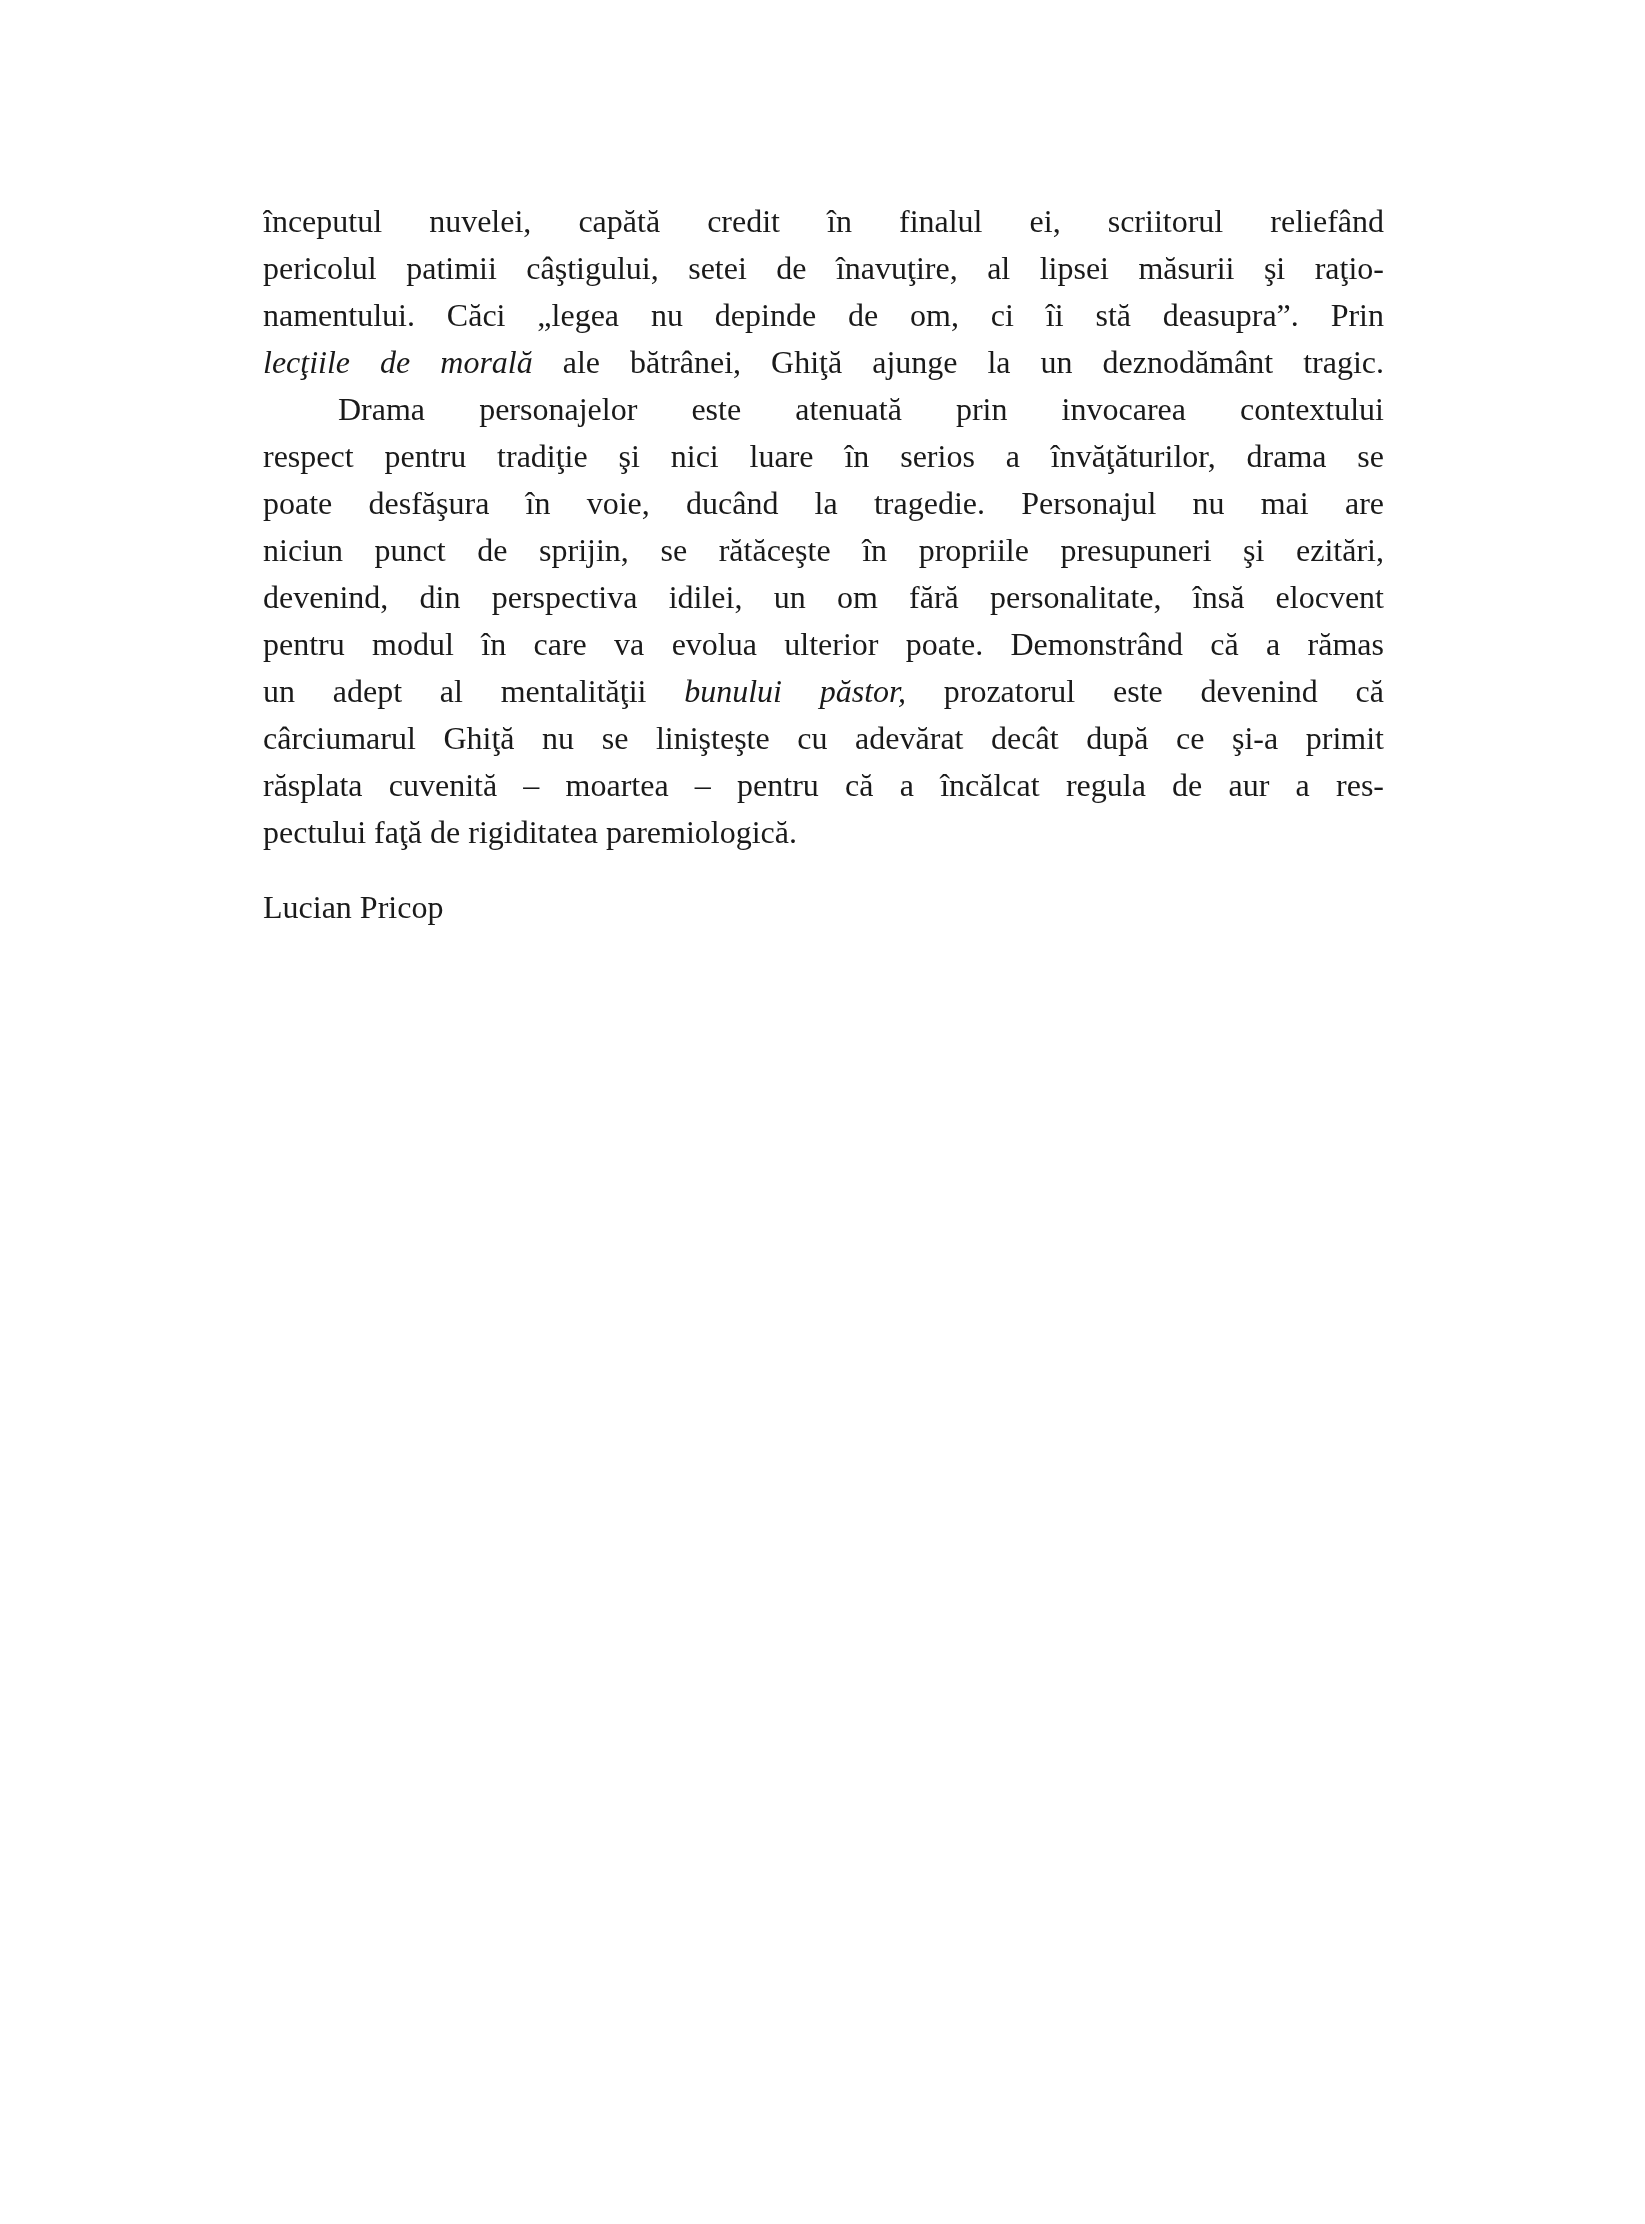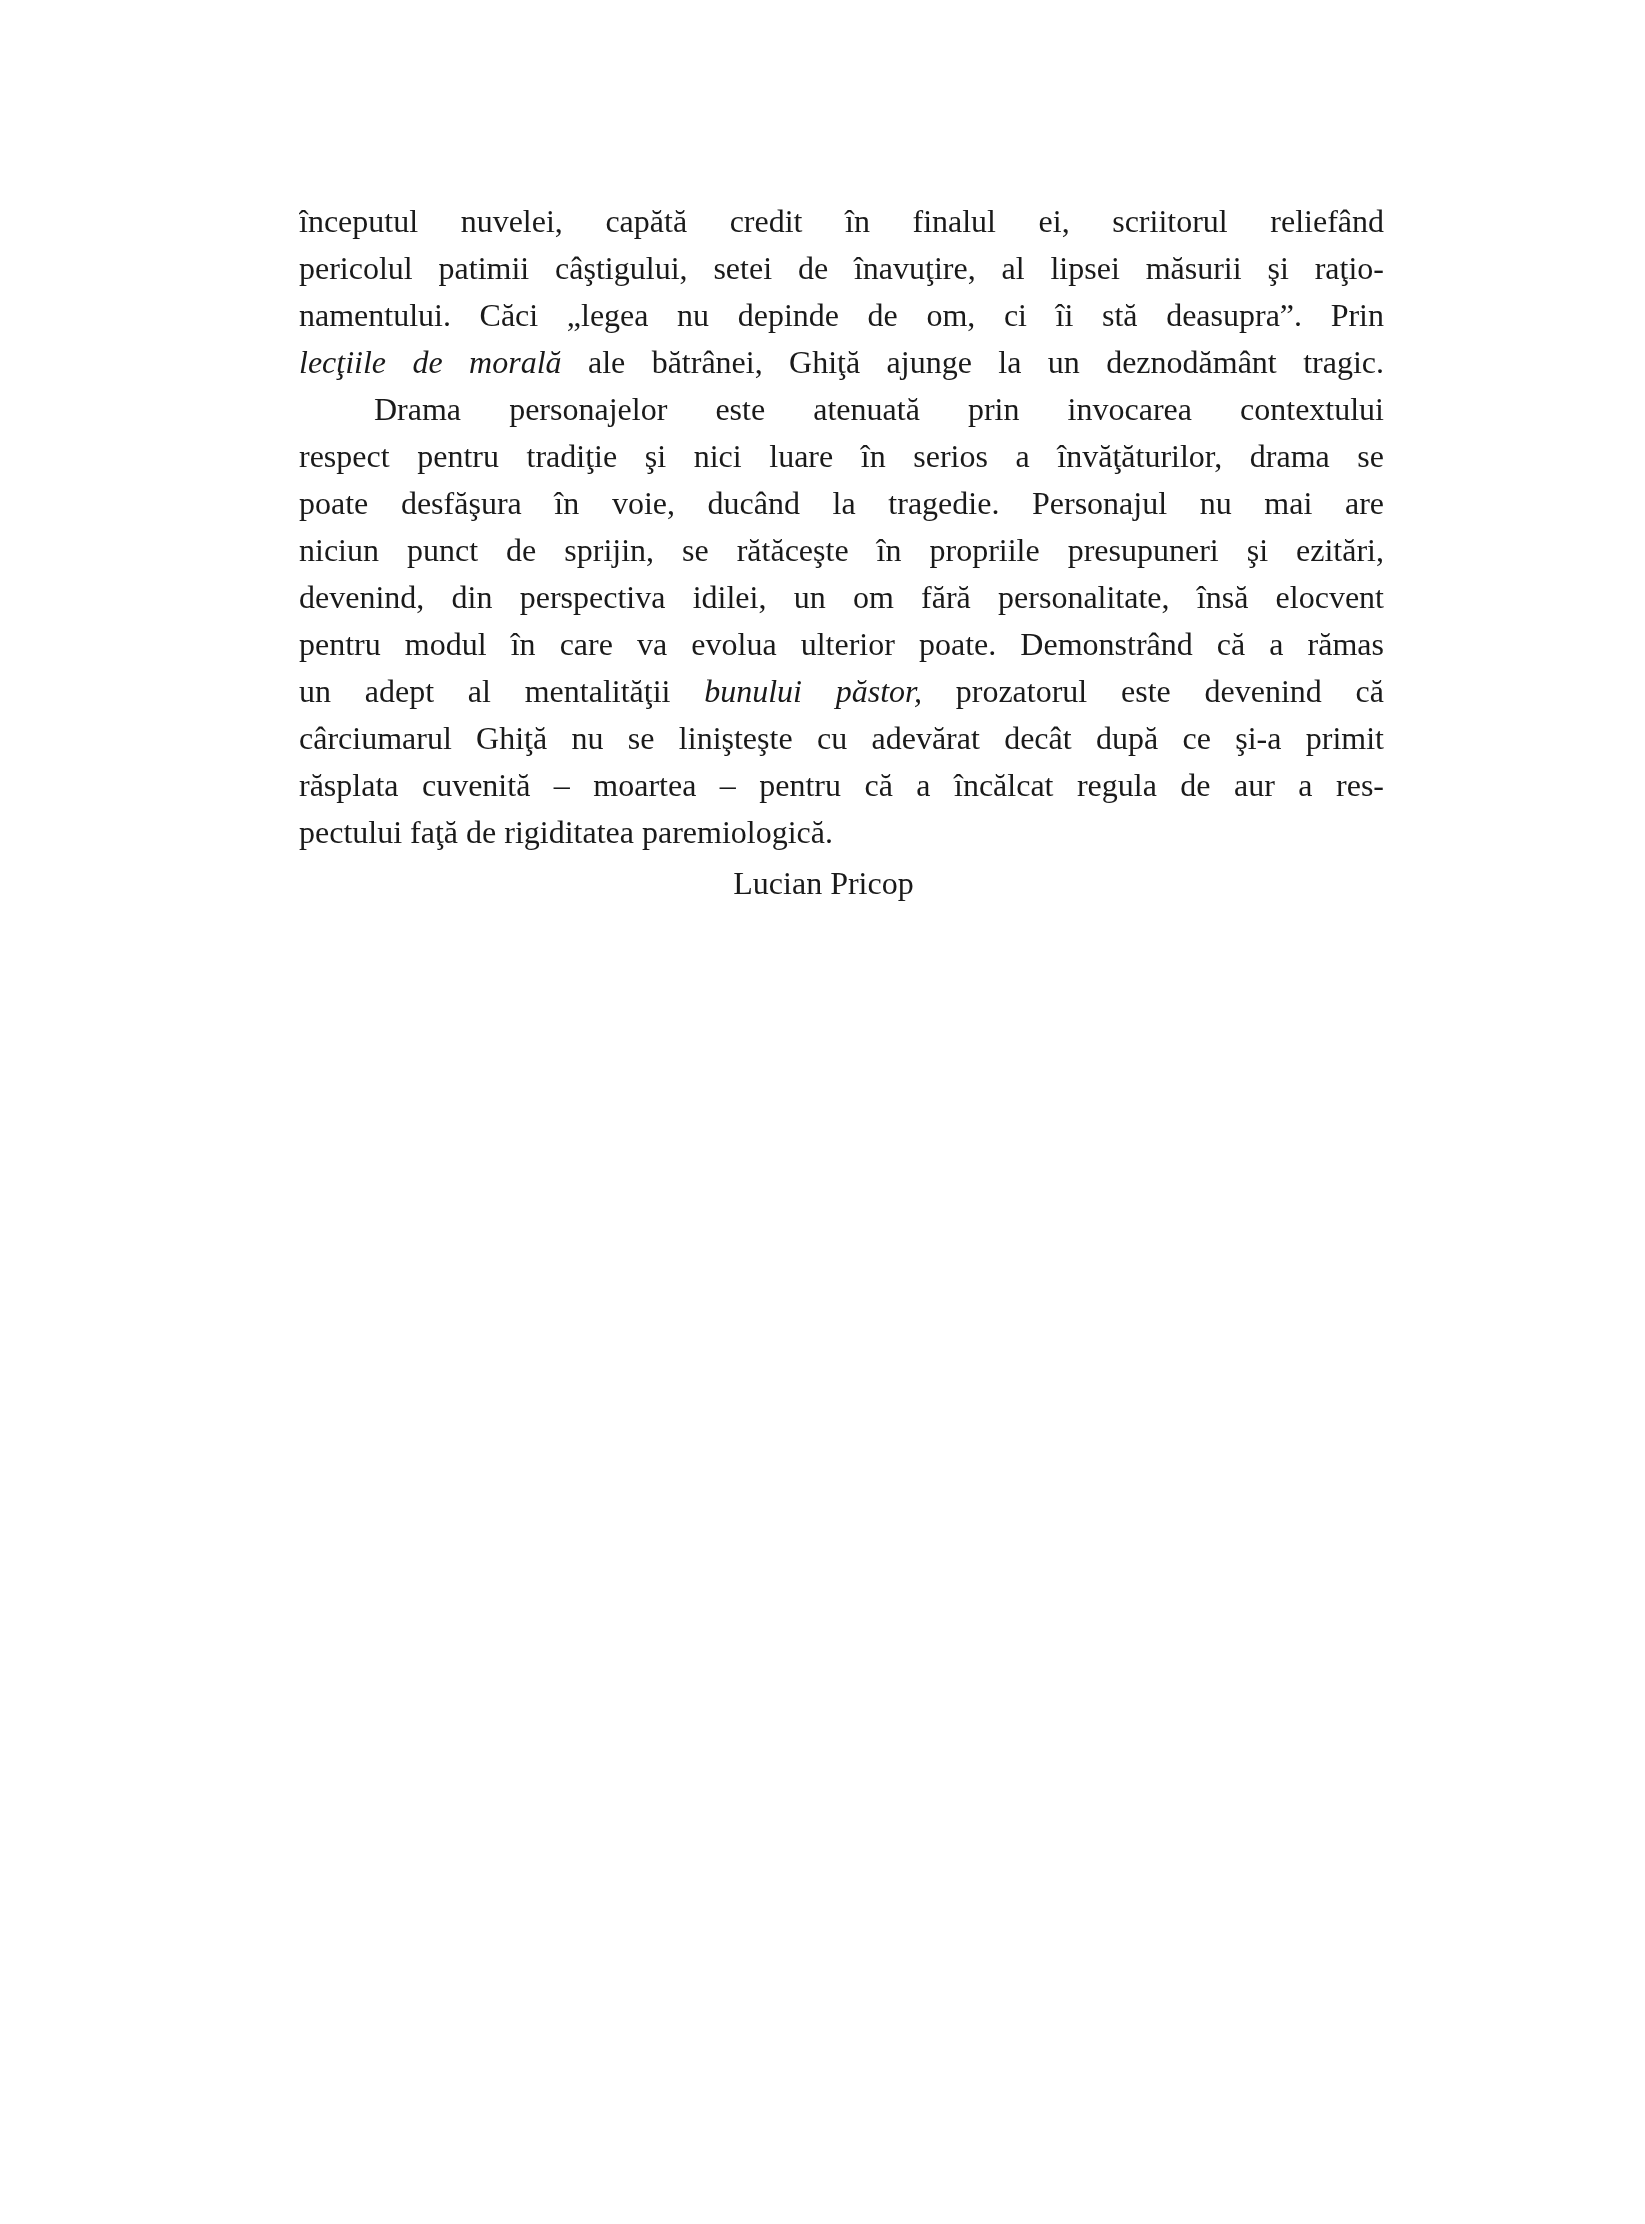--- a/index.html
+++ b/index.html
@@ -26,38 +26,37 @@
     top: 198px;
     width: 1121px;
     font-size: 32px;
     line-height: 47px;
   }
   .line {
     height: 47px;
     overflow: hidden;
     text-align: justify;
     white-space: normal;
-    margin-left: 36px;
   }
   
   .line.justify::after {
     content: "";
     display: inline-block;
     width: 100%;
     height: 0;
   }
   .line.indent {
     text-indent: 75px;
   }
   .it {
     font-style: italic;
   }
   .author {
-    text-align: center;
-    margin-top: 4px;
+    text-align: left;
+    margin-top: 28px;
     height: 47px;
   }
 </style>
 </head>
 <body>
 
 <div class="page">
   <div class="text-block">
 
   <div class="line justify"><span>începutul nuvelei, capătă credit în finalul ei, scriitorul reliefând</span></div>

